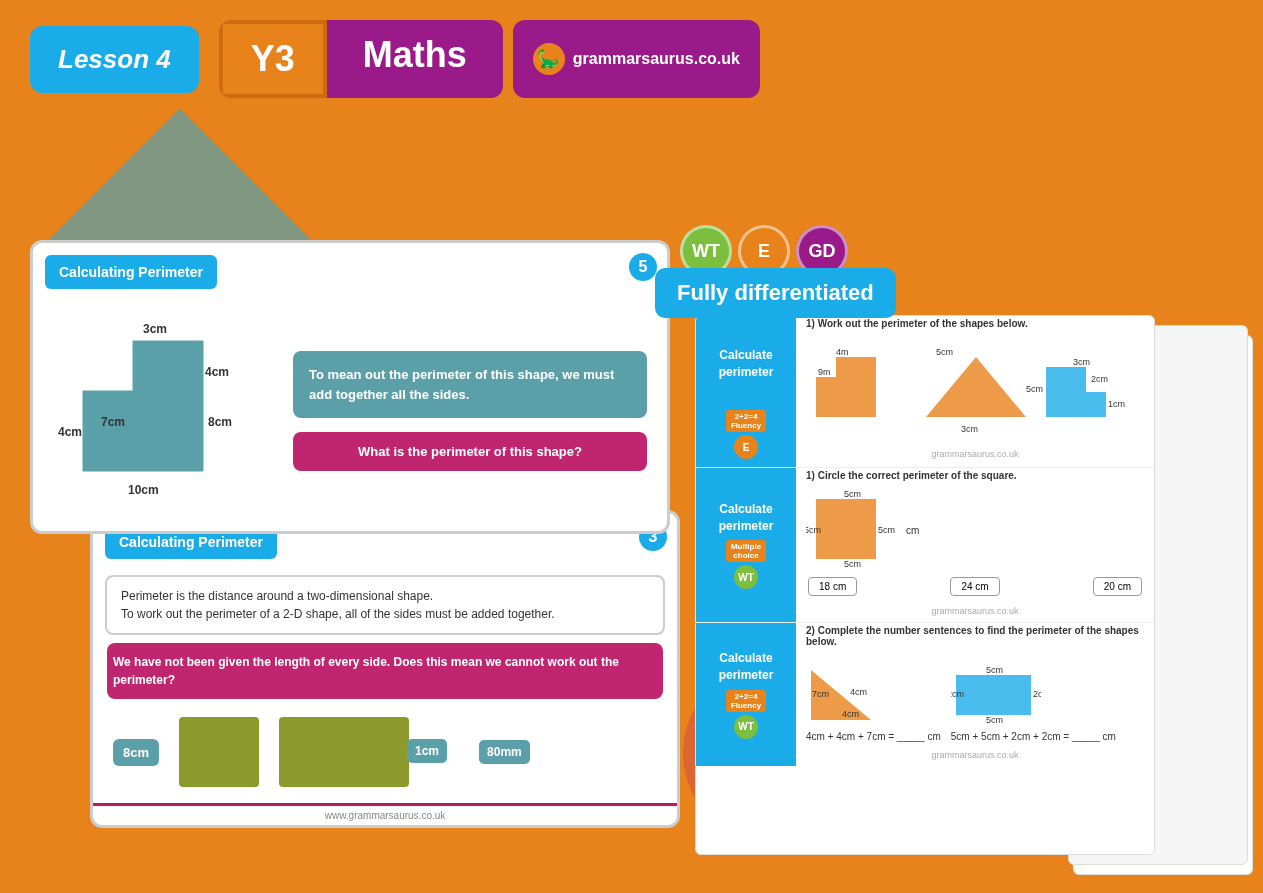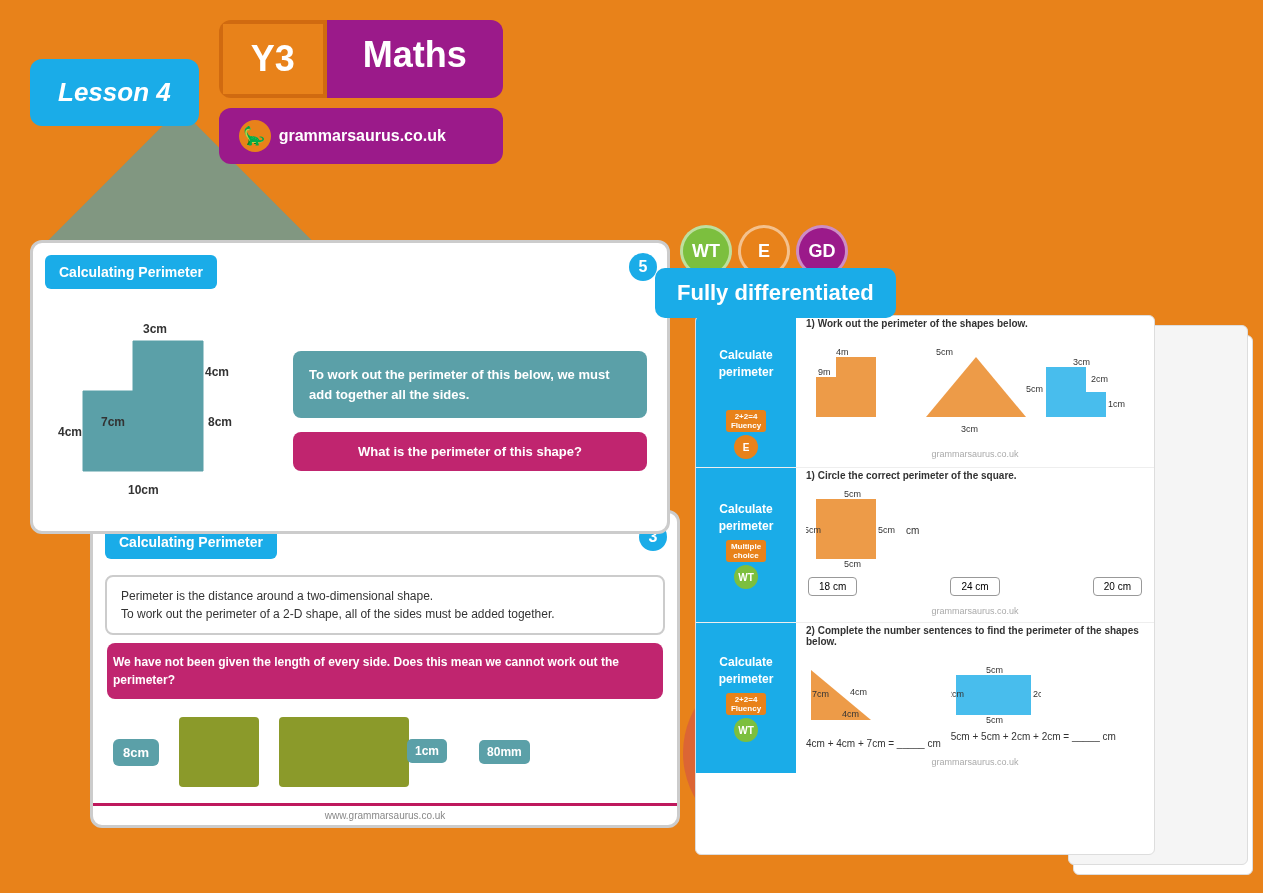--- a/index.html
+++ b/index.html
@@ -46,21 +46,21 @@
 
     .title-box h1 {
       font-size: 52px;
       font-weight: 900;
       color: #222;
       letter-spacing: -1px;
     }
 
     .top-right {
       display: flex;
-      flex-direction: column;
+      flex-direction: row;
       gap: 10px;
       flex-shrink: 0;
     }
 
     .year-maths-row {
       display: flex;
       gap: 0;
       border-radius: 12px;
       overflow: hidden;
     }
@@ -461,21 +461,21 @@
         <text x="90" y="22" font-size="12" font-weight="bold" fill="#333">3cm</text>
         <text x="152" y="65" font-size="12" font-weight="bold" fill="#333">4cm</text>
         <text x="48" y="115" font-size="12" font-weight="bold" fill="#333">7cm</text>
         <text x="155" y="115" font-size="12" font-weight="bold" fill="#333">8cm</text>
         <text x="5" y="125" font-size="12" font-weight="bold" fill="#333">4cm</text>
         <text x="75" y="183" font-size="12" font-weight="bold" fill="#333">10cm</text>
       </svg>
     </div>
     <div class="info-boxes">
       <div class="info-box-teal">
-        <span>To work out the perimeter of this below, we must add together all the sides.</span>
+        <span>To mean out the perimeter of this shape, we must add together all the sides.</span>
       </div>
       <div class="info-box-pink">
         <span>What is the perimeter of this shape?</span>
       </div>
     </div>
   </div>
 </div>
 
 <div class="diff-badges">
   <div class="diff-badge wt">
@@ -579,21 +579,21 @@
       <div class="ws-task-title">2) Complete the number sentences to find the perimeter of the shapes below.</div>
       <div style="display:flex;gap:10px;align-items:flex-start;padding:4px 0;">
 
         <div>
           <svg width="80" height="70" viewBox="0 0 80 70">
             <polygon points="5,65 65,65 5,15" fill="#E8821A" opacity="0.8"></polygon>
             <text x="6" y="42" font-size="9" fill="#333">7cm</text>
             <text x="36" y="62" font-size="9" fill="#333">4cm</text>
             <text x="44" y="40" font-size="9" fill="#333">4cm</text>
           </svg>
-          <div style="font-size:10px;color:#333;margin-top:9px;">4cm + 4cm + 7cm = _____ cm</div>
+          <div style="font-size:10px;color:#333;margin-top:2px;">4cm + 4cm + 7cm = _____ cm</div>
         </div>
 
         <div>
           <svg width="90" height="70" viewBox="0 0 90 70">
             <rect x="5" y="20" width="75" height="40" fill="#1AACE8" opacity="0.8"></rect>
             <text x="35" y="18" font-size="9" fill="#333">5cm</text>
             <text x="82" y="42" font-size="9" fill="#333">2cm</text>
             <text x="35" y="68" font-size="9" fill="#333">5cm</text>
             <text x="-4" y="42" font-size="9" fill="#333">2cm</text>
           </svg>

